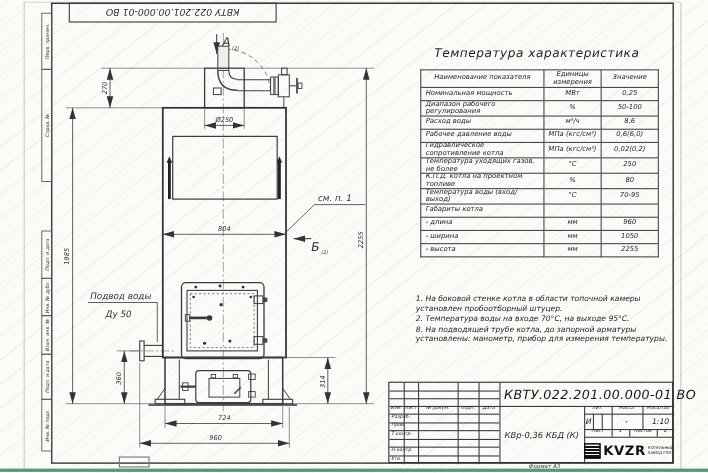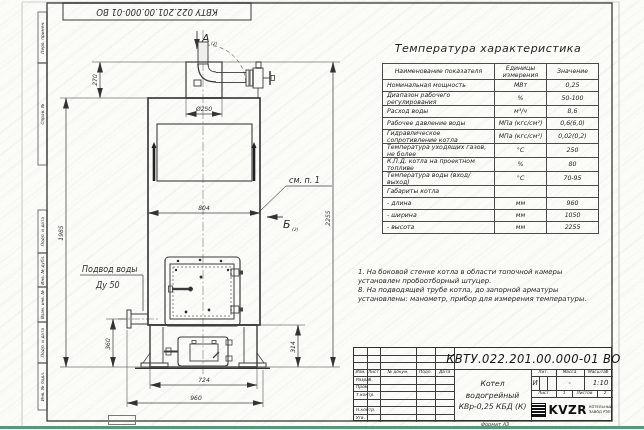--- a/index.html
+++ b/index.html
@@ -17,32 +17,32 @@
     font-size:11px;font-style:italic;color:#1f1f1f;letter-spacing:.5px;}
   table.spec{position:absolute;left:382px;top:63px;width:216px;border-collapse:collapse;
     font-size:6.2px;font-style:italic;color:#232323;table-layout:fixed;}
   table.spec th,table.spec td{border:0.8px solid #4a4a4a;padding:0 2px;height:11px;
     line-height:1.05;font-weight:normal;overflow:hidden;}
   table.spec th{text-align:center;height:15px;}
   table.spec col.w0{width:112px;} table.spec col.w1{width:52px;} table.spec col.w2{width:52px;}
   table.spec td.c0{text-align:left;padding-left:4px;}
   table.spec td.c1,table.spec td.c2{text-align:center;}
   
-  .notes{position:absolute;left:358px;top:268px;width:230px;font-size:6.9px;
+  .notes{position:absolute;left:378px;top:268px;width:230px;font-size:6.9px;
     font-style:italic;color:#222;line-height:1.24;}
   .note{margin:0 0 1px 0;}
   
   .tb{position:absolute;left:353px;top:347px;width:259px;height:74px;
     border:1.2px solid #2f2f2f;box-sizing:border-box;font-style:italic;color:#1d1d1d;}
   .tb .vl,.tb .hl{position:absolute;background:#3c3c3c;}
   .tb .vl{width:0.8px;} .tb .hl{height:0.8px;}
   .tb .cell{position:absolute;font-size:4.3px;line-height:1;display:flex;
     align-items:center;justify-content:center;text-align:center;overflow:hidden;}
   .tb .cell.lft{justify-content:flex-start;padding-left:2px;}
-  .docnum{position:absolute;left:100px;top:0;width:159px;height:21px;display:flex;
+  .docnum{position:absolute;left:112px;top:0;width:159px;height:21px;display:flex;
     align-items:center;justify-content:center;font-size:11.5px;letter-spacing:.4px;
     white-space:nowrap;color:#151515;}
   .pname{position:absolute;left:100px;top:21px;width:77px;height:53px;display:flex;
     flex-direction:column;align-items:center;justify-content:center;font-size:7.6px;
     line-height:1.5;text-align:center;}
   .logo{position:absolute;left:177px;top:49px;width:82px;height:25px;display:flex;
     align-items:center;justify-content:center;gap:2px;font-style:normal;}
   .logo .emblem{width:13px;height:12px;background:#111;
     background-image:repeating-linear-gradient(0deg,#111 0 2px,#fff 2px 3px);border:1px solid #111;}
   .logo .kvzr{font-weight:bold;font-size:12px;letter-spacing:.5px;color:#111;}
@@ -320,20 +320,21 @@
         <tr>
           <td class="c0">- высота</td>
           <td class="c1">мм</td>
           <td class="c2">2255</td>
         </tr>
       </tbody>
   </table>
 
   <div class="notes">
       <div class="note">1. На боковой стенке котла в области топочной камеры установлен пробоотборный штуцер.</div>
+      <div class="note">2. Температура воды на входе 70°С, на выходе 95°С.</div>
       <div class="note">8. На подводящей трубе котла, до запорной арматуры установлены: манометр, прибор для измерения температуры.</div>
     </div>
 
   <div class="tb">
 
     <div class="vl" style="left:13px;top:0;height:74px;"></div>
     <div class="vl" style="left:26px;top:0;height:74px;"></div>
     <div class="vl" style="left:62px;top:0;height:74px;"></div>
     <div class="vl" style="left:81px;top:0;height:74px;"></div>
     <div class="vl" style="left:100px;top:0;height:74px;width:1.1px;"></div>
@@ -378,22 +379,21 @@
     <div class="cell" style="left:201.5px;top:28px;width:28px;height:14px;font-size:7px;">-</div>
     <div class="cell" style="left:229.5px;top:28px;width:34px;height:14px;font-size:7px;">1:10</div>
 
     <div class="cell" style="left:177px;top:42px;width:25px;height:7px;">Лист</div>
     <div class="cell" style="left:202px;top:42px;width:16px;height:7px;">1</div>
     <div class="cell" style="left:218px;top:42px;width:25px;height:7px;">Листов</div>
     <div class="cell" style="left:243px;top:42px;width:16px;height:7px;">2</div>
 
     <div class="docnum">КВТУ.022.201.00.000-01 ВО</div>
     <div class="pname">
-      <span>Котел водогрейный</span>
-      <span>КВр-0,25 КБД (К)</span>
+      <span>КВр-0,36 КБД (К)</span>
     </div>
     <div class="logo">
       <span class="emblem"></span>
       <span class="kvzr">KVZR</span>
       <span class="co">
         <span>КОТЕЛЬНЫЙ</span><br>
         <span>ЗАВОД РЭП</span>
       </span>
     </div>
   </div>

